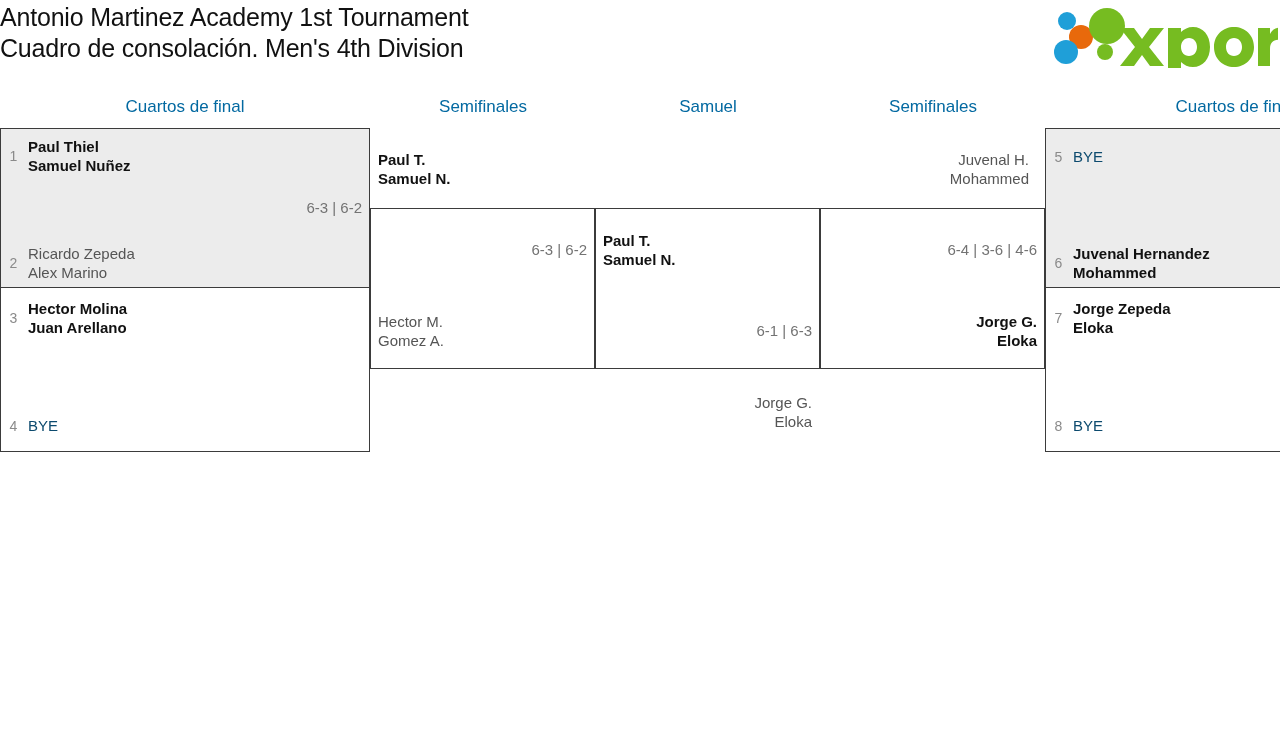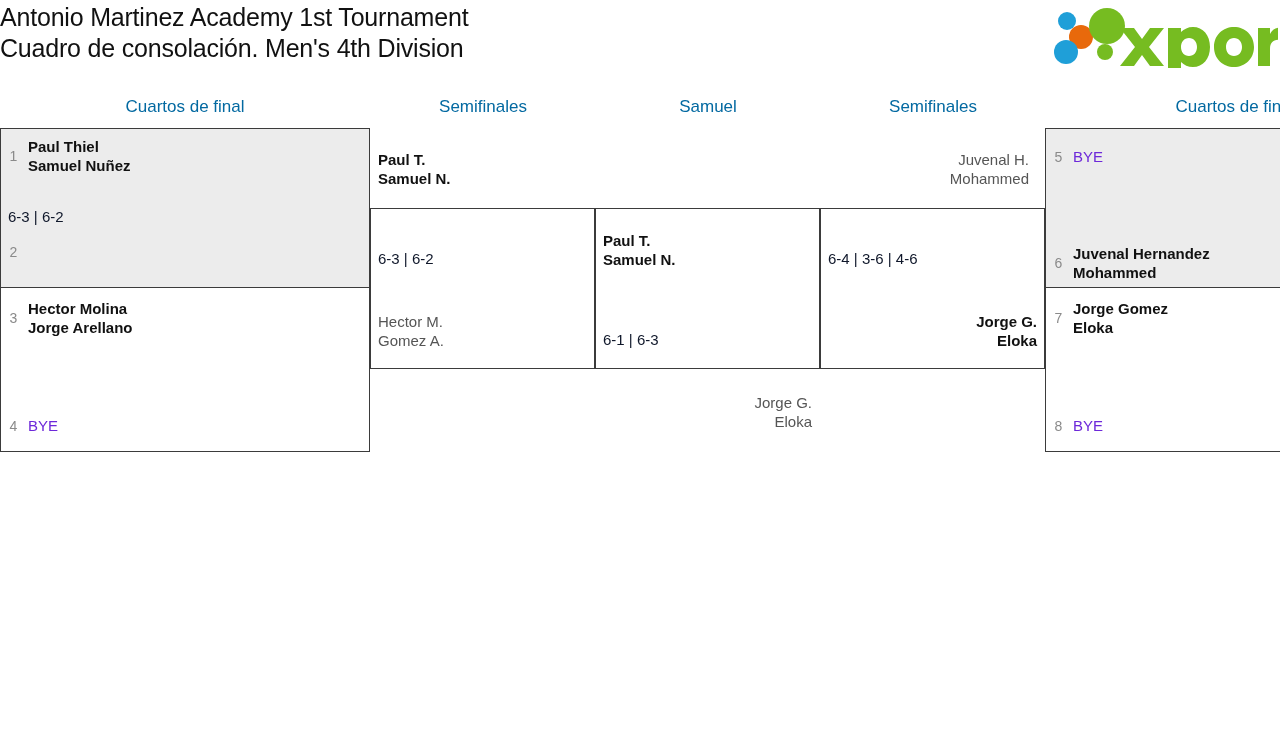--- a/index.html
+++ b/index.html
@@ -74,30 +74,29 @@
   }
   .names {
     font-size: 15px;
     line-height: 19px;
   }
   .names.right { text-align: right; }
   .names .n { display: block; }
 
   .winner .names { color: #111111; font-weight: 700; }
   .loser  .names { color: #555555; font-weight: 400; }
-  .bye    .names { color: #6d28d9; font-weight: 400; }
+  .bye    .names { color: #0c4a6e; font-weight: 400; }
 
   
   .score {
     position: absolute;
     font-size: 15px;
-    color: #0f172a;
-    text-align: left;
-    white-space: nowrap;
-    margin-top: 9px;
+    color: #737373;
+    text-align: right;
+    white-space: nowrap;
   }
 </style>
 </head>
 <body>
 
 <div id="root">
 
   <div class="title-block">
     <div class="title-line">Antonio Martinez Academy 1st Tournament</div>
     <div class="title-line">Cuadro de consolación. Men's 4th Division</div>
@@ -145,27 +144,31 @@
   <div class="entry winner" style="left:8px; top:137px;">
     <span class="seed">1</span>
     <span class="names">
       <span class="n">Paul Thiel</span>
       <span class="n">Samuel Nuñez</span>
     </span>
   </div>
   <div class="score" style="left:8px; top:199px; width:354px;">6-3 | 6-2</div>
   <div class="entry loser" style="left:8px; top:244px;">
     <span class="seed">2</span>
+    <span class="names">
+      <span class="n">Ricardo Zepeda</span>
+      <span class="n">Alex Marino</span>
+    </span>
   </div>
 
   <div class="entry winner" style="left:8px; top:299px;">
     <span class="seed">3</span>
     <span class="names">
       <span class="n">Hector Molina</span>
-      <span class="n">Jorge Arellano</span>
+      <span class="n">Juan Arellano</span>
     </span>
   </div>
   <div class="score" style="left:8px; top:360px; width:354px;"></div>
   <div class="entry bye" style="left:8px; top:416px;">
     <span class="seed">4</span>
     <span class="names">
       <span class="n">BYE</span>
     </span>
   </div>
 
@@ -232,21 +235,21 @@
     <span class="seed">6</span>
     <span class="names">
       <span class="n">Juvenal Hernandez</span>
       <span class="n">Mohammed</span>
     </span>
   </div>
 
   <div class="entry winner" style="left:1053px; top:299px;">
     <span class="seed">7</span>
     <span class="names">
-      <span class="n">Jorge Gomez</span>
+      <span class="n">Jorge Zepeda</span>
       <span class="n">Eloka</span>
     </span>
   </div>
   <div class="score" style="left:1053px; top:360px; width:229px;"></div>
   <div class="entry bye" style="left:1053px; top:416px;">
     <span class="seed">8</span>
     <span class="names">
       <span class="n">BYE</span>
     </span>
   </div>

